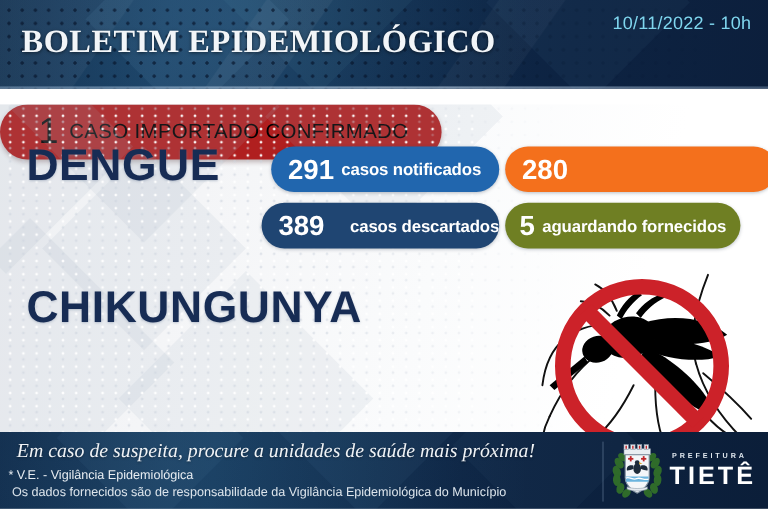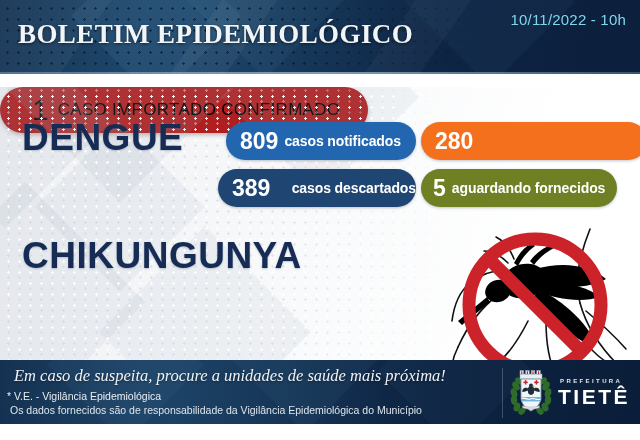--- a/index.html
+++ b/index.html
@@ -234,21 +234,21 @@
     <div class="geo g3"></div>
     <div class="geo g4"></div>
     <div class="geo g5"></div>
     <div class="geo g6"></div>
     <div class="bdots"></div>
     <div class="bdots2"></div>
 
     <div class="disease-title" id="dengue-title">DENGUE</div>
 
     <div class="pill" id="pill-notificados">
-      <span class="num">809</span>
+      <span class="num">291</span>
       <span class="lbl">casos notificados</span>
     </div>
 
     <div class="pill" id="pill-confirmados">
       <span class="num">280</span>
     </div>
 
     <div class="pill" id="pill-descartados">
       <span class="num">389</span>
       <span class="lbl">casos descartados</span>

